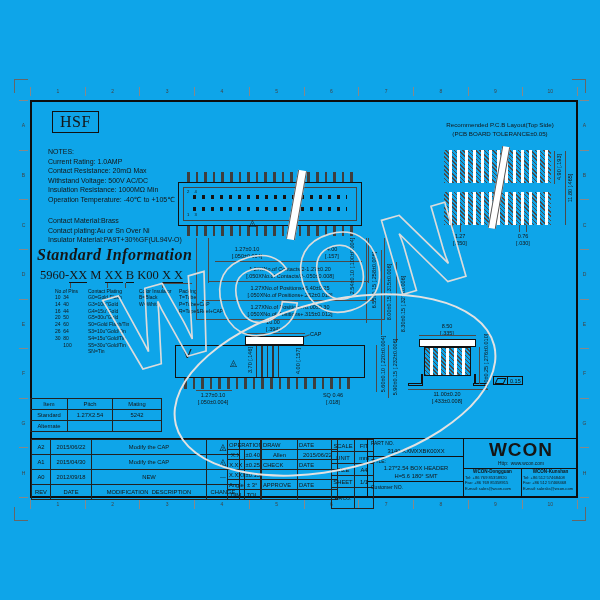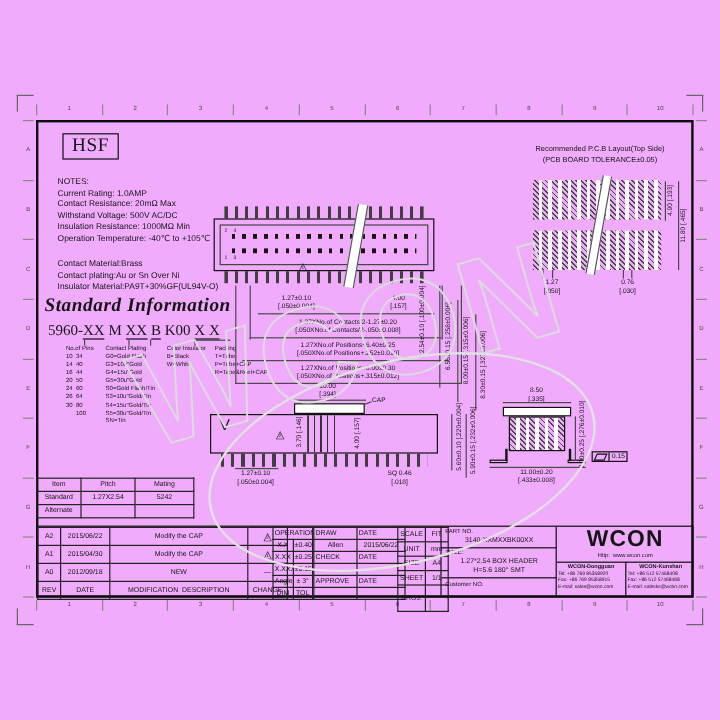--- a/index.html
+++ b/index.html
@@ -1,16 +1,16 @@
 <!DOCTYPE html>
 <html><head>
 <meta charset="utf-8">
 <style>
   html,body{margin:0;padding:0;background:#fff;}
-  #page{position:relative;width:600px;height:600px;background:#f0abfc;overflow:hidden;
+  #page{position:relative;width:600px;height:600px;background:#0ea5e9;overflow:hidden;
         font-family:"Liberation Sans","DejaVu Sans",sans-serif;color:#151515;}
   .a{position:absolute;box-sizing:border-box;}
   .hl{height:1px;background:#4a4a4a;}
   .vl{width:1px;background:#4a4a4a;}
   .dim{font-size:5.5px;line-height:6.8px;white-space:nowrap;text-align:center;color:#151515;}
   .rot{white-space:nowrap;transform:translate(-50%,-50%) rotate(-90deg);font-size:5.5px;color:#151515;}
   .tiny{font-size:5px;line-height:6.8px;white-space:pre;}
   .pads{background-image:repeating-linear-gradient(90deg,rgba(0,0,0,0) 0 5px,#fff 5px 8px),
         repeating-linear-gradient(45deg,#4a4a4a 0 1.1px,rgba(0,0,0,0) 1.1px 3px);}
   .pinrow{background:repeating-linear-gradient(90deg,#151515 0 3px,rgba(0,0,0,0) 3px 9px);}

